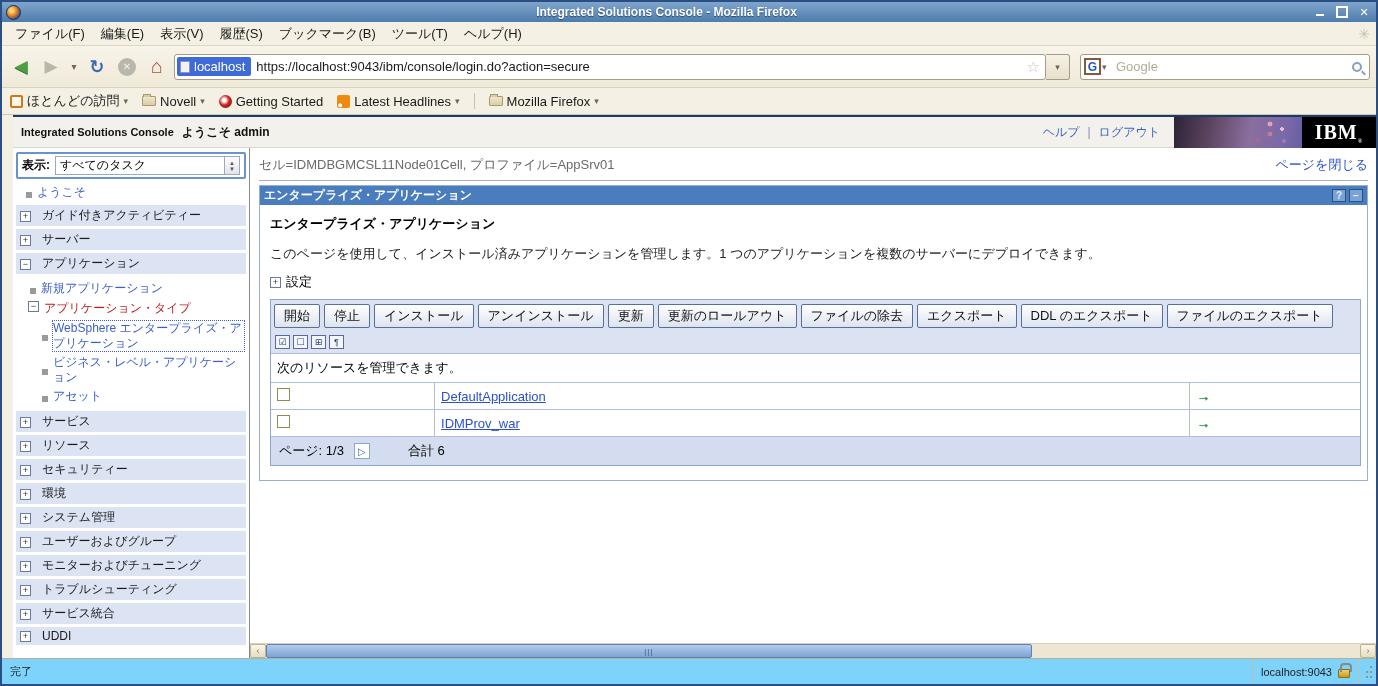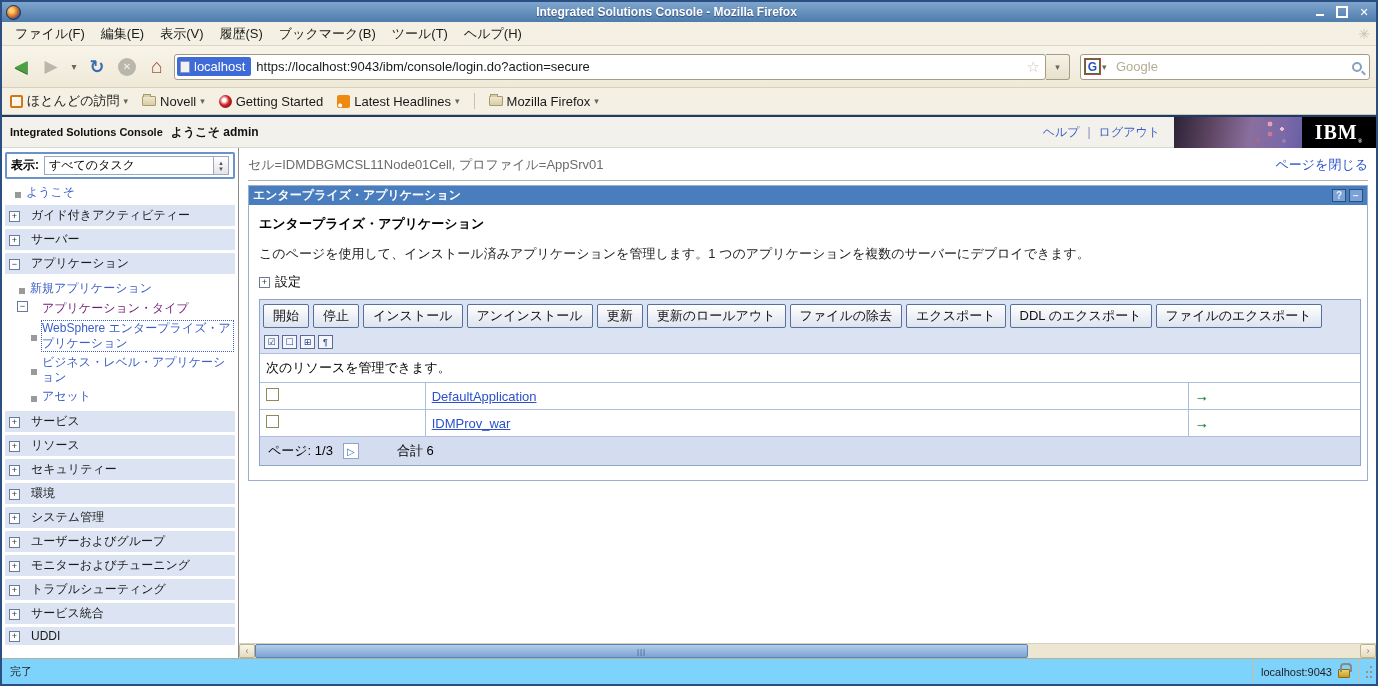--- a/index.html
+++ b/index.html
@@ -70,21 +70,21 @@
   .folder-ic::before { content:""; position:absolute; top:-3px; left:0; width:6px; height:2px;
     background:#d9cda6; border:1px solid #a89a6e; border-bottom:none; }
   .mv-ic { width:13px; height:13px; border:2px solid #d07818; border-radius:2px; background:#fdf6ea; }
   .gs-ic { width:13px; height:13px; border-radius:50%;
     background:radial-gradient(circle at 40% 40%, #fff 15%, #cc2222 45%, #881111 90%); }
   .rss-ic { width:13px; height:13px; border-radius:2px;
     background:radial-gradient(circle at 25% 80%, #fff 12%, #ef8a11 16%, #ef8a11 100%); }
   .bm-sep { width:1px; height:16px; background:#c9c2ab; }
 
   
-  .page { flex:1; display:flex; flex-direction:column; background:#fff; border-top:2px solid #1c3c68; min-height:0; }
+  .page { flex:1; display:flex; flex-direction:column; background:#fff; border-top:2px solid #1c3c68; min-height:0;margin-left:11px; }
 
   
   .chead { height:31px; flex:0 0 31px; background:#f2f1ec; display:flex; align-items:center;
     border-bottom:1px solid #d8d8d2; }
   .brand { font-size:11px; font-weight:bold; color:#111; padding:0 8px; letter-spacing:0; }
   .welcome { font-size:12px; font-weight:bold; color:#111; }
   .chead-links { margin-left:auto; display:flex; gap:8px; align-items:center; font-size:12px; padding-right:14px; }
   .chead-links a { color:#3b5fc6; text-decoration:none; }
   .chead-sep { color:#8a8ac0; }
   .banner { width:202px; height:31px; position:relative; flex:0 0 202px; display:flex;
@@ -117,21 +117,21 @@
   .tree-leaf { display:flex; gap:5px; padding:2px 2px 2px 10px; align-items:center; }
   .bullet { width:6px; height:6px; background:#9a9a9a; margin-top:4px; flex:0 0 6px; }
   .tree-link { color:#3b5fc6; text-decoration:none; font-size:12px; line-height:1.25; }
   .tree-link.selected { outline:1px dotted #3b5fc6; }
   .expand-box { width:11px; height:11px; border:1px solid #6a7a9a; background:#fff; flex:0 0 11px;
     display:flex; align-items:center; justify-content:center; font-size:9px; line-height:1; color:#333; margin-top:1px; }
   .expand-box.plus::before { content:"+"; }
   .expand-box.minus::before { content:"−"; }
   .side-section { background:#dce3f3; margin:3px 0; padding:2px 4px; display:flex; gap:11px;
     align-items:center; color:#1a1a1a; }
-  .tree-branch { display:flex; gap:14px; padding:2px 2px 2px 12px; align-items:flex-start; color:#701a75; }
+  .tree-branch { display:flex; gap:5px; padding:2px 2px 2px 12px; align-items:flex-start; color:#b91c1c; }
   .indent2 { padding-left:26px; }
   .sub-wrap { padding:2px 0; }
 
   
   .content { flex:1; position:relative; background:#fff; padding:6px 8px 0 9px; min-width:0; }
   .crumb-row { display:flex; align-items:center; border-bottom:1px solid #b0b0b0; padding:2px 0 6px 0; }
   .crumb { color:#6b6b6b; font-size:13px; }
   .close-page { margin-left:auto; color:#2a50cc; font-size:13px; text-decoration:none; }
   .panel { margin-top:4px; border:1px solid #9ab0d0; }
   .panel-title { background:#4a7dbe; color:#fff; font-size:12px; font-weight:bold;

